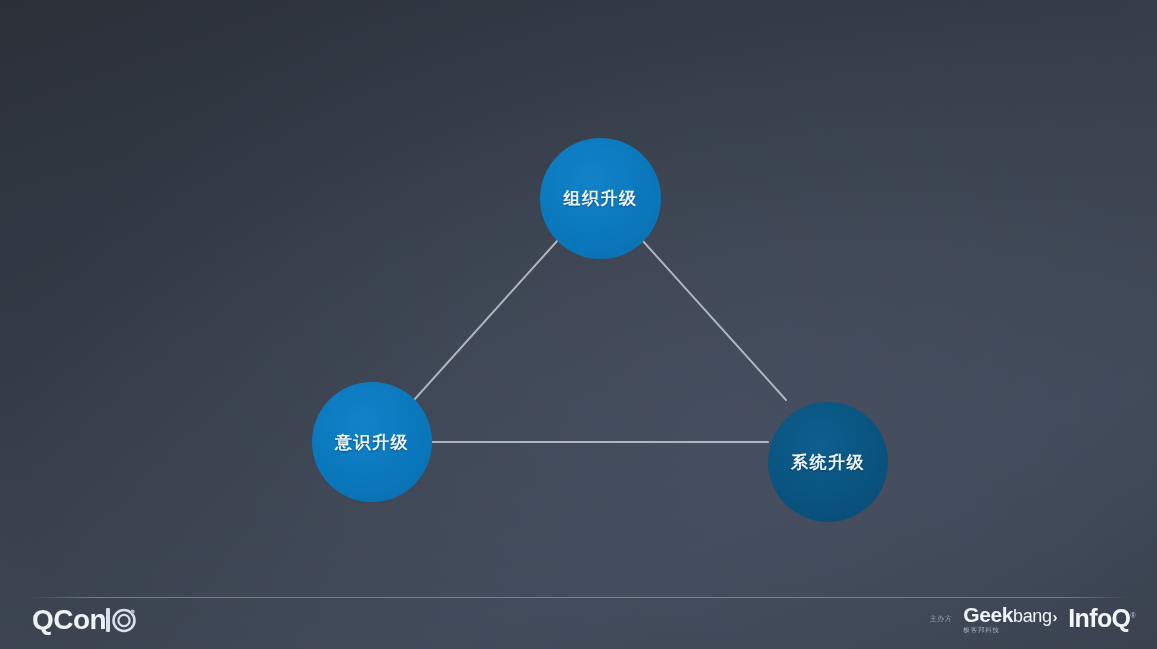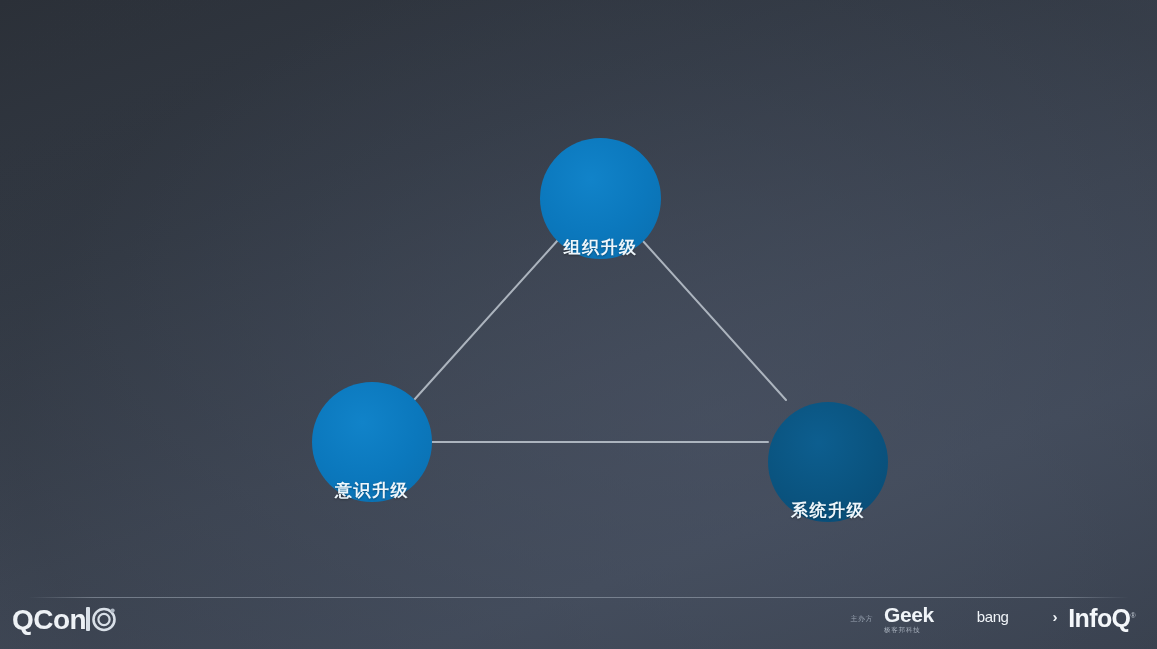--- a/index.html
+++ b/index.html
@@ -51,21 +51,21 @@
     position: absolute;
     left: 0;
     top: 0;
     width: 1157px;
     height: 649px;
   }
   .node {
     position: absolute;
     border-radius: 50%;
     display: flex;
-    align-items: flex-end;
+    align-items: center;
     justify-content: center;
     box-sizing: border-box;
   }
   .node-label {
     color: #eef6fb;
     font-size: 17px;
     letter-spacing: 1.5px;
     font-weight: 700;
     white-space: nowrap;
     text-shadow: 0 1px 2px rgba(0, 0, 0, 0.35);
@@ -96,24 +96,24 @@
   .footer-rule {
     position: absolute;
     left: 28px;
     top: 597px;
     width: 1101px;
     height: 1px;
     background: linear-gradient(90deg, rgba(190, 200, 212, 0) 0%, rgba(190, 200, 212, 0.42) 6%, rgba(190, 200, 212, 0.42) 94%, rgba(190, 200, 212, 0) 100%);
   }
   .footer-left {
     position: absolute;
-    left: 12px;
+    left: 32px;
     top: 606px;
     display: flex;
-    align-items: flex-start;
+    align-items: center;
   }
   .qcon-word {
     color: #eef2f6;
     font-size: 28px;
     font-weight: 700;
     letter-spacing: -0.5px;
     line-height: 1;
   }
   .qcon-ten {
     display: flex;
@@ -147,25 +147,24 @@
     align-items: flex-start;
     line-height: 1;
   }
   .geekbang-main {
     display: flex;
     align-items: baseline;
     color: #f0f4f8;
     font-size: 21px;
     font-weight: 700;
     letter-spacing: -0.4px;
-    gap: 43px;
   }
   .geekbang-bang {
     font-weight: 400;
-    font-size: 15px;
+    font-size: 18px;
   }
   .geekbang-arrow {
     font-size: 15px;
     font-weight: 700;
     margin-left: 1px;
   }
   .geekbang-sub {
     color: #aab3bf;
     font-size: 6.5px;
     letter-spacing: 0.8px;

